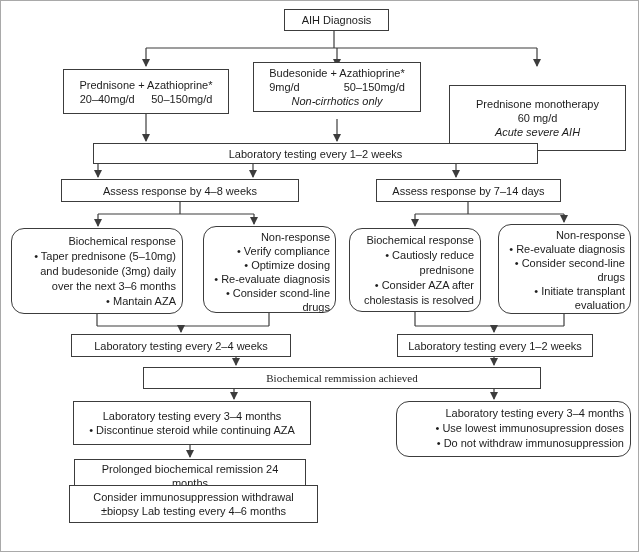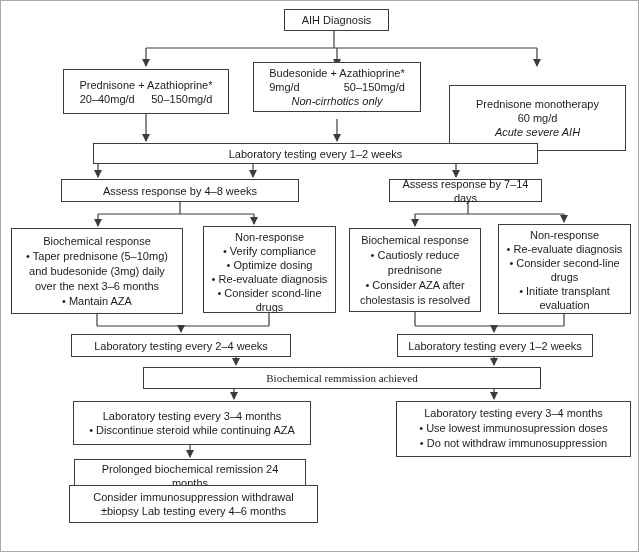--- a/index.html
+++ b/index.html
@@ -7,21 +7,21 @@
     position:relative;width:639px;height:552px;background:#ffffff;
     border:1px solid #a9a9a9;box-sizing:border-box;
     font-family:"Liberation Sans",sans-serif;color:#1c1c1c;overflow:hidden;
   }
   .connectors{position:absolute;left:0;top:0;pointer-events:none;}
   .node{
     position:absolute;border:1.6px solid #3c3c3c;background:#ffffff;
     font-size:11px;line-height:14px;box-sizing:border-box;
   }
   .center{display:flex;flex-direction:column;justify-content:center;text-align:center;padding:2px 4px;}
-  .left{text-align:center;padding:4px 6px;}
+  .left{text-align:right;padding:4px 6px;border-radius:13px;}
   .node div{white-space:pre-wrap;}
   .italic{font-style:italic;}
   .lh15 div{line-height:15px;}
 </style>
 </head>
 <body>
 
 <div class="canvas">
 
   <svg class="connectors" width="639" height="552" viewBox="0 0 639 552">
@@ -99,21 +99,21 @@
     </div>
 
   <div class="node center" style="left:92px;top:142px;width:445px;height:21px;">
       <div>Laboratory testing every 1–2 weeks</div>
     </div>
 
   <div class="node center" style="left:60px;top:178px;width:238px;height:23px;">
       <div>Assess response by 4–8 weeks</div>
     </div>
 
-  <div class="node center" style="left:375px;top:178px;width:153px;height:23px;margin-left:13px;">
+  <div class="node center" style="left:375px;top:178px;width:185px;height:23px;">
       <div>Assess response by 7–14 days</div>
     </div>
 
   <div class="node left lh15" style="left:10px;top:227px;width:172px;height:86px;padding-top:5px;">
       <div>Biochemical response</div>
       <div>• Taper prednisone (5–10mg)</div>
       <div>and budesonide (3mg) daily</div>
       <div>over the next 3–6 months</div>
       <div>• Mantain AZA</div>
     </div>

